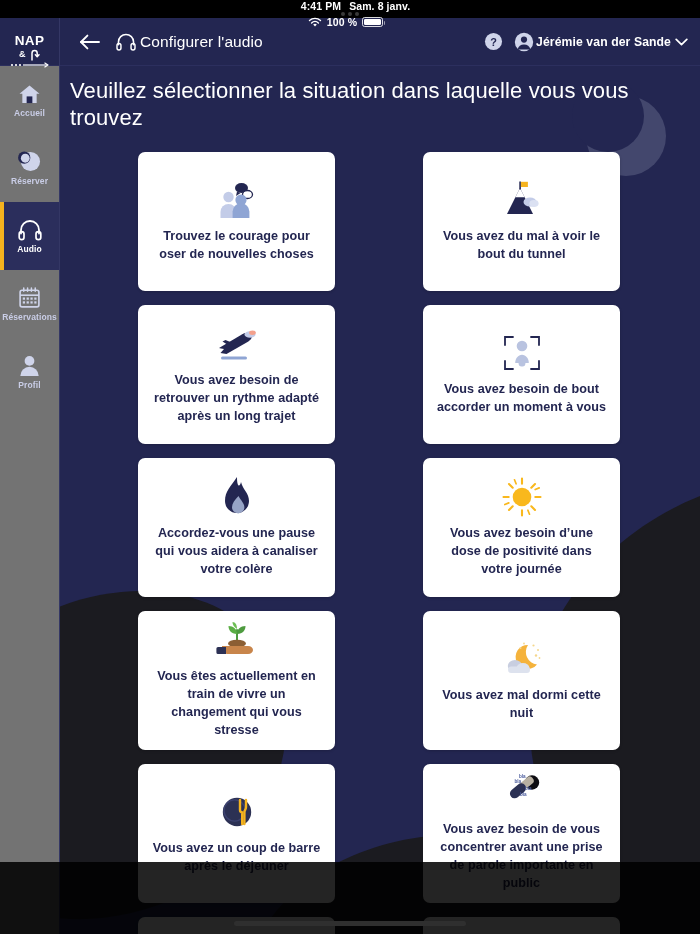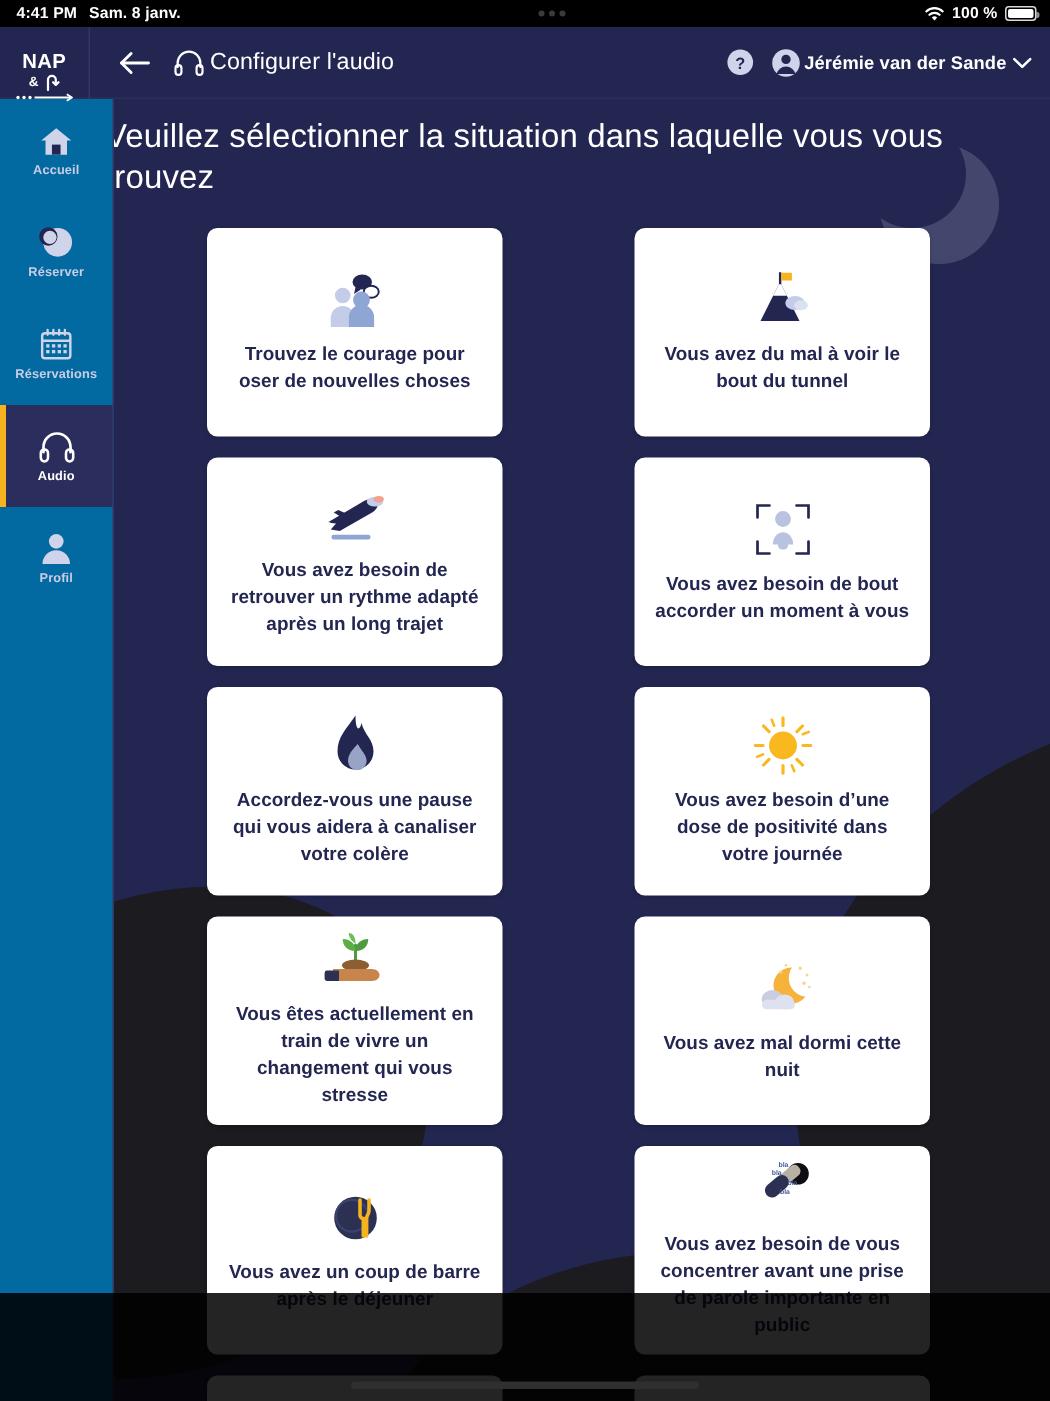--- a/index.html
+++ b/index.html
@@ -18,20 +18,21 @@
 
   
   .statusbar {
     position: absolute; top: 0; left: 0;
     width: 700px; height: 18px;
     background: #000;
     display: flex; align-items: center;
     color: #fff; font-size: 10.5px; font-weight: 600;
     letter-spacing: .1px;
     z-index: 40;
+    flex-direction: column;
   }
   .sb-left { display: flex; align-items: center; gap: 8px; padding-left: 11px; }
   .sb-center { flex: 1; display: flex; justify-content: center; align-items: center; gap: 3px; }
   .sb-dot { width: 4px; height: 4px; border-radius: 50%; background: #3a3a3a; }
   .sb-right { display: flex; align-items: center; gap: 5px; padding-right: 9px; }
   .wifi-ic { display: block; }
   .batt {
     position: relative;
     width: 21px; height: 10px;
     border: 1px solid rgba(255,255,255,.85);
@@ -92,22 +93,22 @@
   }
   .user-name {
     color: #fff; font-size: 12.2px; font-weight: 700; letter-spacing: .1px;
   }
   .user-block { display: flex; align-items: center; gap: 2px; cursor: pointer; }
   .chev { margin-left: 2px; }
 
   
   .sidebar {
     position: absolute; top: 66px; left: 0;
-    width: 76px; height: 868px;
-    background: #0369a1;
+    width: 60px; height: 868px;
+    background: #737373;
     border-right: 1px solid #343765;
     z-index: 25;
   }
   .side-item {
     position: relative;
     height: 68px;
     display: flex; flex-direction: column;
     align-items: center; justify-content: center;
     gap: 4px; cursor: pointer;
   }
@@ -280,20 +281,31 @@
 
     <div class="side-item">
       <span class="s-ic">
         <svg width="23" height="23" viewBox="0 0 24 24">
           <circle cx="13" cy="12" r="10" fill="#cfd4ea"></circle>
           <circle cx="6.5" cy="8" r="6.4" fill="#232651"></circle>
           <circle cx="7.6" cy="8.6" r="4.6" fill="#cfd4ea"></circle>
         </svg>
       </span>
       <span class="s-label">Réserver</span>
+    </div>
+
+    <div class="side-item active">
+      <span class="s-ic">
+        <svg width="24" height="22" viewBox="0 0 24 22">
+          <path d="M3 14.5V11a9 9 0 0 1 18 0v3.5" stroke="#fff" stroke-width="1.8" fill="none" stroke-linecap="round"></path>
+          <rect x="1.2" y="12.6" width="4.8" height="8" rx="2.4" stroke="#fff" stroke-width="1.7" fill="none"></rect>
+          <rect x="18" y="12.6" width="4.8" height="8" rx="2.4" stroke="#fff" stroke-width="1.7" fill="none"></rect>
+        </svg>
+      </span>
+      <span class="s-label">Audio</span>
     </div>
 
     <div class="side-item">
       <span class="s-ic">
         <svg width="23" height="23" viewBox="0 0 24 24">
           <rect x="2.2" y="4.4" width="19.6" height="17.4" rx="2" stroke="#cfd4ea" stroke-width="1.7" fill="none"></rect>
           <path d="M2.2 9.6h19.6" stroke="#cfd4ea" stroke-width="1.7"></path>
           <path d="M6 2v3.4M10 2v3.4M14 2v3.4M18 2v3.4" stroke="#cfd4ea" stroke-width="1.6" stroke-linecap="round"></path>
           <g fill="#cfd4ea">
             <rect x="5" y="12" width="2.3" height="2.3"></rect>
@@ -303,31 +315,20 @@
             <rect x="5" y="16" width="2.3" height="2.3"></rect>
               <rect x="9" y="16" width="2.3" height="2.3"></rect>
             <rect x="13" y="16" width="2.3" height="2.3"></rect>
               <rect x="17" y="16" width="2.3" height="2.3"></rect>
           </g>
         </svg>
       </span>
       <span class="s-label">Réservations</span>
     </div>
 
-    <div class="side-item active">
-      <span class="s-ic">
-        <svg width="24" height="22" viewBox="0 0 24 22">
-          <path d="M3 14.5V11a9 9 0 0 1 18 0v3.5" stroke="#fff" stroke-width="1.8" fill="none" stroke-linecap="round"></path>
-          <rect x="1.2" y="12.6" width="4.8" height="8" rx="2.4" stroke="#fff" stroke-width="1.7" fill="none"></rect>
-          <rect x="18" y="12.6" width="4.8" height="8" rx="2.4" stroke="#fff" stroke-width="1.7" fill="none"></rect>
-        </svg>
-      </span>
-      <span class="s-label">Audio</span>
-    </div>
-
     <div class="side-item">
       <span class="s-ic">
         <svg width="23" height="23" viewBox="0 0 24 24">
           <circle cx="12" cy="7.2" r="5.1" fill="#cfd4ea"></circle>
           <path d="M2.4 23a9.6 9.6 0 0 1 19.2 0z" fill="#cfd4ea"></path>
         </svg>
       </span>
       <span class="s-label">Profil</span>
     </div>
   </div>

